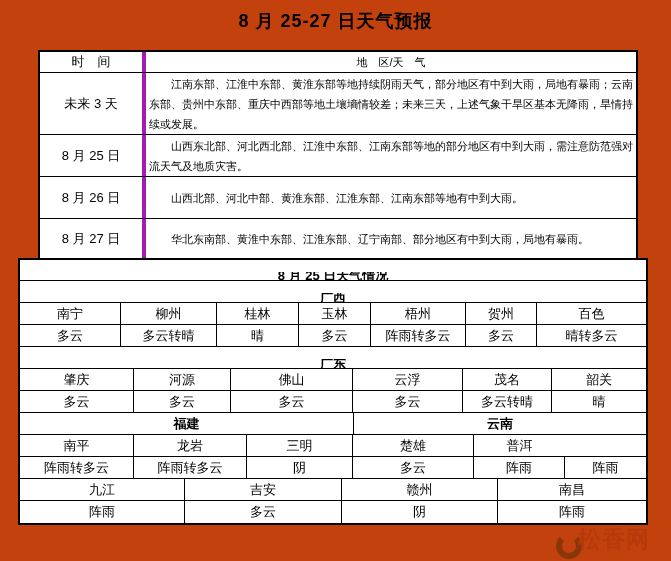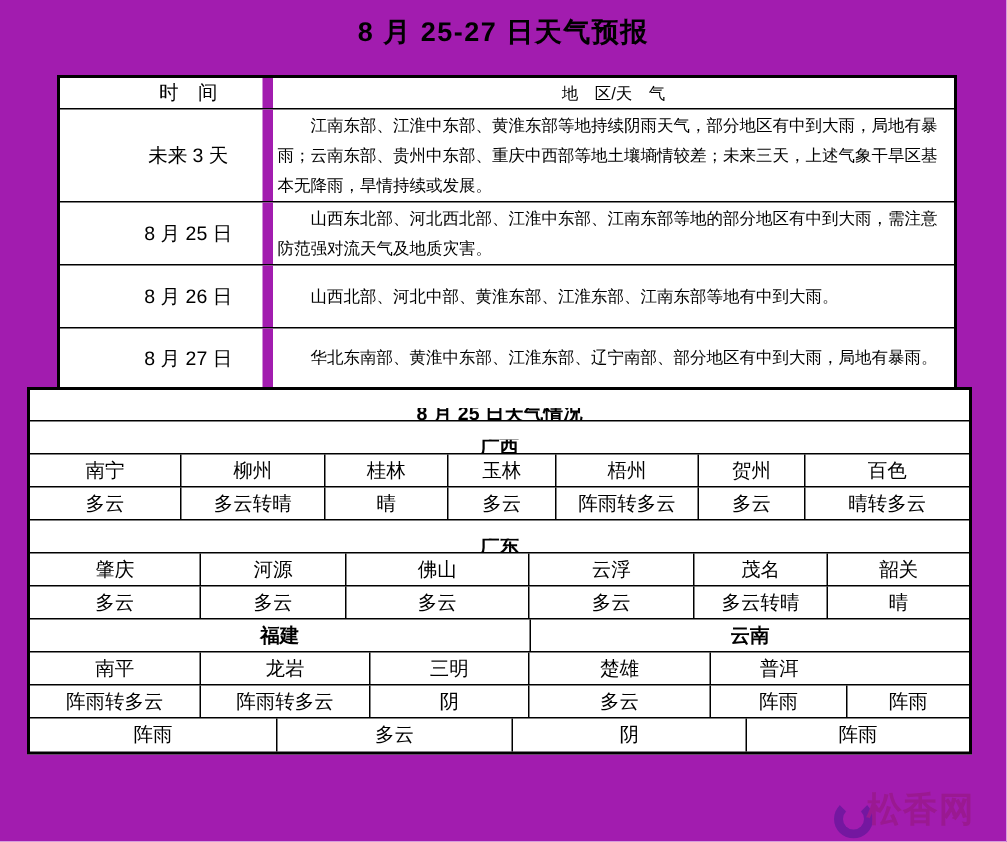--- a/index.html
+++ b/index.html
@@ -1,36 +1,36 @@
 <!DOCTYPE html>
 <html><head>
 <meta charset="utf-8">
 <style>
   * { margin:0; padding:0; box-sizing:border-box; }
   html,body { width:671px; height:561px; }
   body {
     font-family:"Liberation Sans","DejaVu Sans",sans-serif;
     background:#ffffff; color:#000; position:relative; overflow:hidden;
   }
-  .page { position:absolute; inset:0; background:#a21caf; }
+  .page { position:absolute; inset:0; background:#c2410c; }
 
   .doc-title {
     position:absolute; top:9px; left:0; width:100%;
     text-align:center; font-size:18px; font-weight:bold;
     letter-spacing:1px;
   }
 
   
   .t1 { position:absolute; left:38px; top:50px; width:600px; border:2px solid #000; background:#fff; }
   .t1-row { display:flex; border-bottom:1px solid #000; }
   .t1-row:last-child { border-bottom:none; }
   .t1-c1 {
-    flex:0 0 106px; border-right:7px solid #a21caf;
+    flex:0 0 106px; border-right:4px solid #a21caf;
     display:flex; align-items:center; justify-content:center;
-    font-size:13px; white-space:pre;margin-left:36px;
+    font-size:13px; white-space:pre;
   }
   .t1-c2 { flex:1; display:flex; align-items:center; font-size:11px; }
   .t1-c2 .desc { width:100%; padding:0 3px; text-indent:2em; line-height:20px; white-space:normal; }
   .t1-hdr { height:21px; }
   .t1-hdr .t1-c2 { justify-content:center; white-space:pre; }
   .h62 { height:62px; } .h42 { height:42px; } .h40 { height:40px; }
 
   
   .t2 { position:absolute; left:18px; top:258px; width:630px; border:2px solid #000; background:#fff; }
   .t2-row { display:flex; border-bottom:1px solid #000; height:22px; }
@@ -163,20 +163,26 @@
     <div class="t2-row">
       <div class="cell" style="flex:0 0 114px">阵雨转多云</div>
       <div class="cell" style="flex:0 0 113px">阵雨转多云</div>
       <div class="cell" style="flex:0 0 106px">阴</div>
       <div class="cell" style="flex:0 0 121px">多云</div>
       <div class="cell" style="flex:0 0 91px">阵雨</div>
       <div class="cell grow">阵雨</div>
     </div>
 
     <div class="t2-row">
+      <div class="cell" style="flex:0 0 165px">九江</div>
+      <div class="cell" style="flex:0 0 157px">吉安</div>
+      <div class="cell" style="flex:0 0 156px">赣州</div>
+      <div class="cell grow">南昌</div>
+    </div>
+    <div class="t2-row">
       <div class="cell" style="flex:0 0 165px">阵雨</div>
       <div class="cell" style="flex:0 0 157px">多云</div>
       <div class="cell" style="flex:0 0 156px">阴</div>
       <div class="cell grow">阵雨</div>
     </div>
 
   </div>
 
   <div class="watermark">
     <span class="wm-logo"></span>

